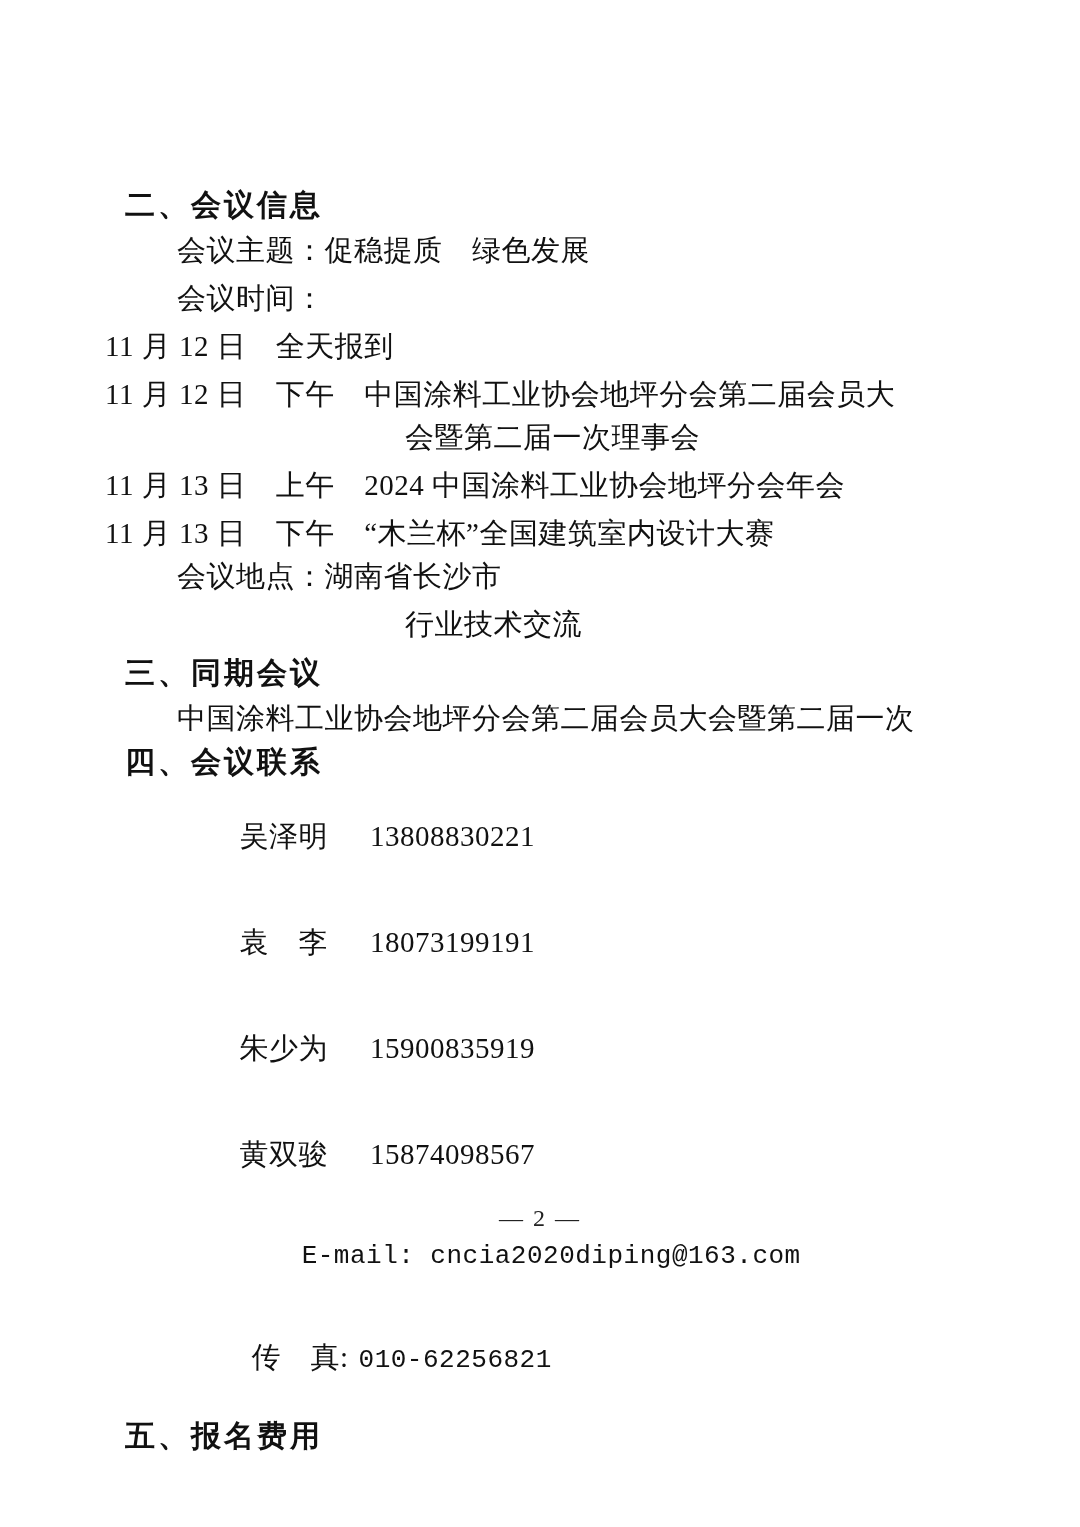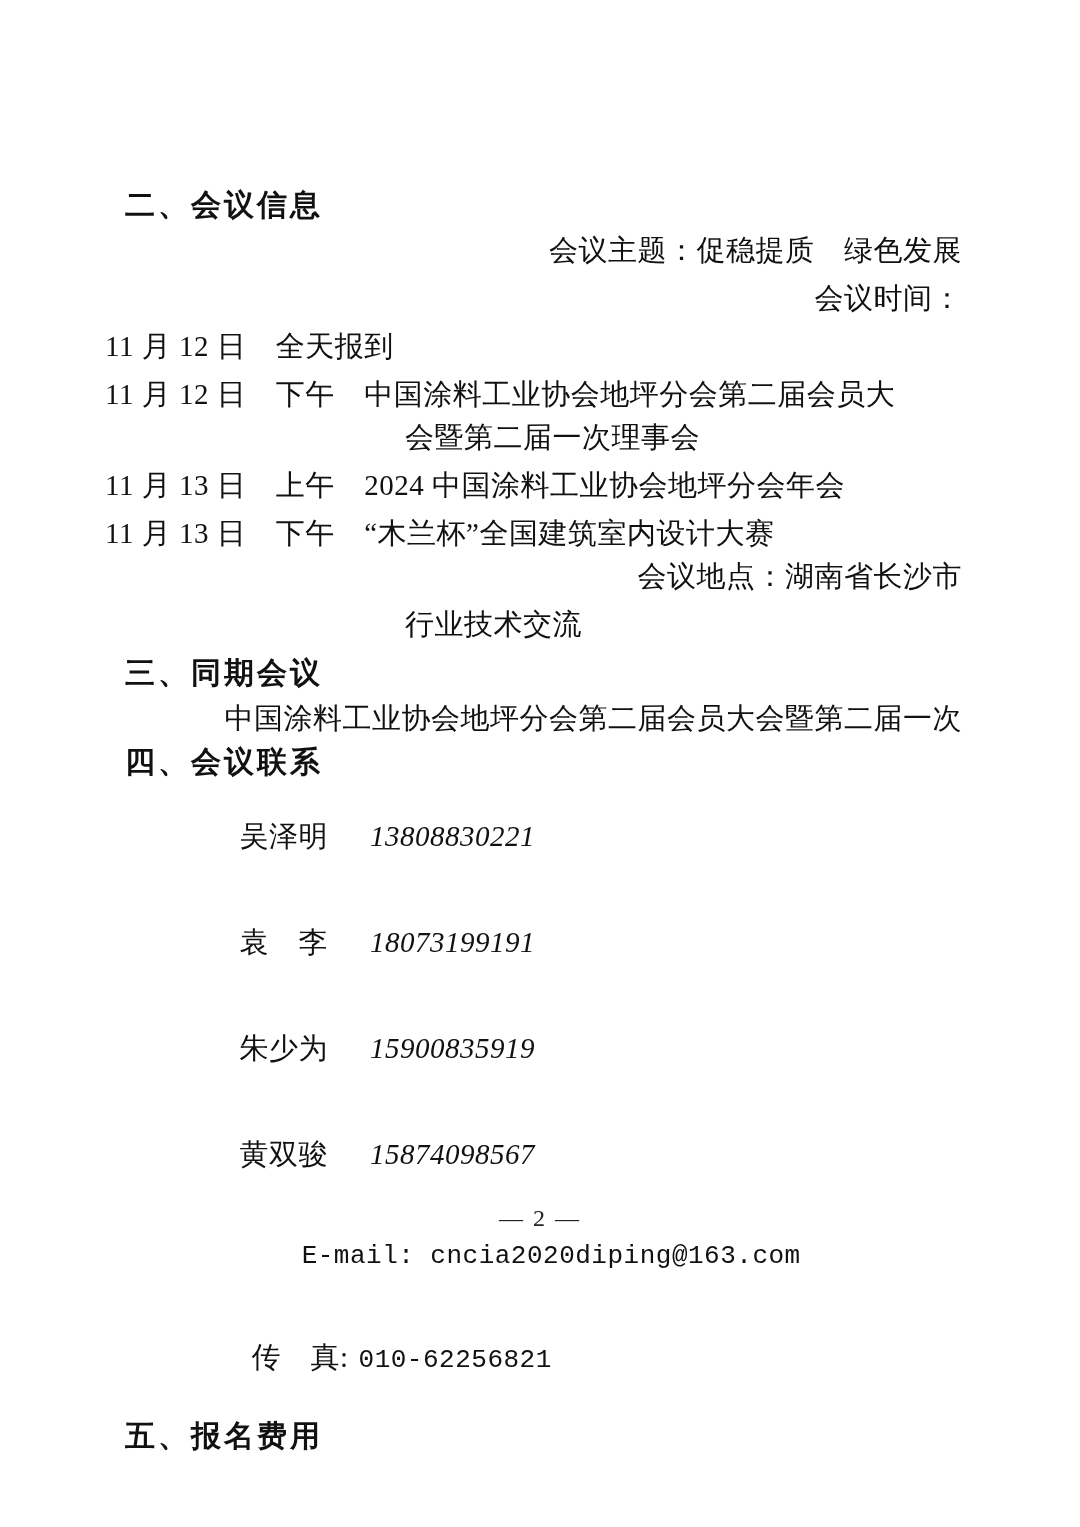--- a/index.html
+++ b/index.html
@@ -13,42 +13,41 @@
     font-family: "Liberation Serif", "DejaVu Serif", serif;
     color: #1b1b1b;
     position: relative;
     overflow: hidden;
   }
   .page {
     position: relative;
     width: 1080px;
     height: 1300px;
     box-sizing: border-box;
-    padding: 190px 118px 0 105px;
+    padding: 190px 88px 0 105px;
   }
   .doc-body {
     font-size: 29px;
     line-height: 1.0;
     color: #111111;
   }
   .line {
     white-space: pre;
     letter-spacing: 0.5px;
   }
   
   .heading {
     font-weight: 700;
     letter-spacing: 3px;
     margin-left: 20px;
     margin-bottom: 16px;
     font-size: 30px;
   }
   .indent-1 {
     margin-left: 72px;
-    text-align: right;
   }
   .indent-0 {
     margin-left: 0px;
   }
   .indent-2 {
     margin-left: 300px;
   }
   .indent-contact {
     margin-left: 88px;
   }
@@ -61,21 +60,20 @@
   .row-tight {
     margin-bottom: 14px;
   }
   .mono {
     font-family: "Liberation Mono", "DejaVu Sans Mono", monospace;
     font-size: 26px;
     letter-spacing: 0.5px;
   }
   .num {
     font-family: "Liberation Serif", serif;
-    font-style: italic;
   }
   .footer {
     position: absolute;
     left: 0;
     right: 0;
     bottom: 68px;
     text-align: center;
     font-size: 24px;
     color: #222;
     letter-spacing: 2px;

